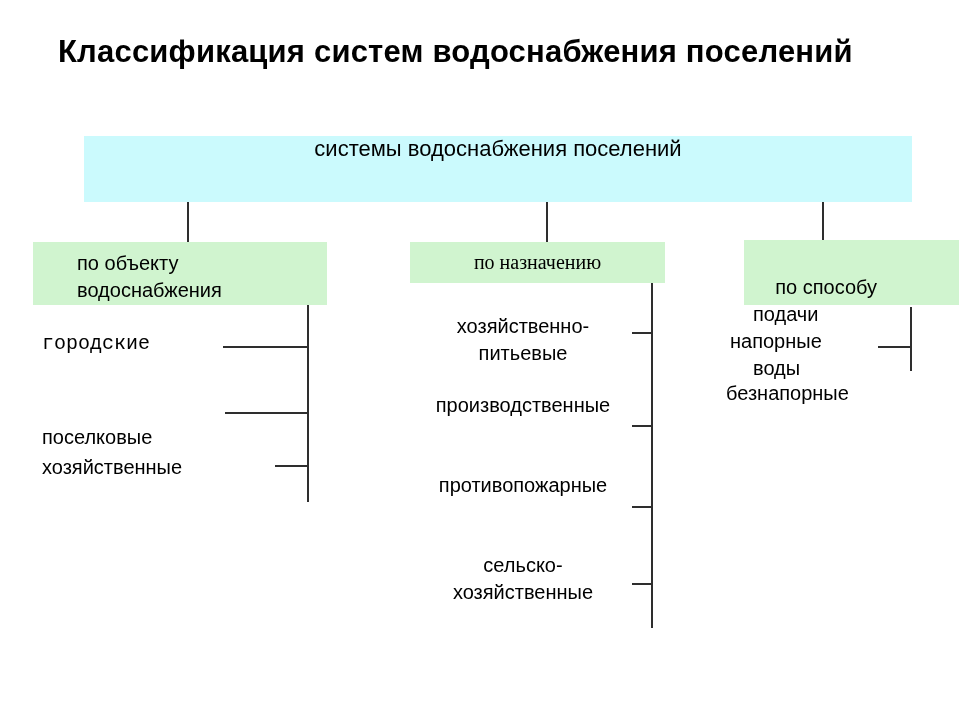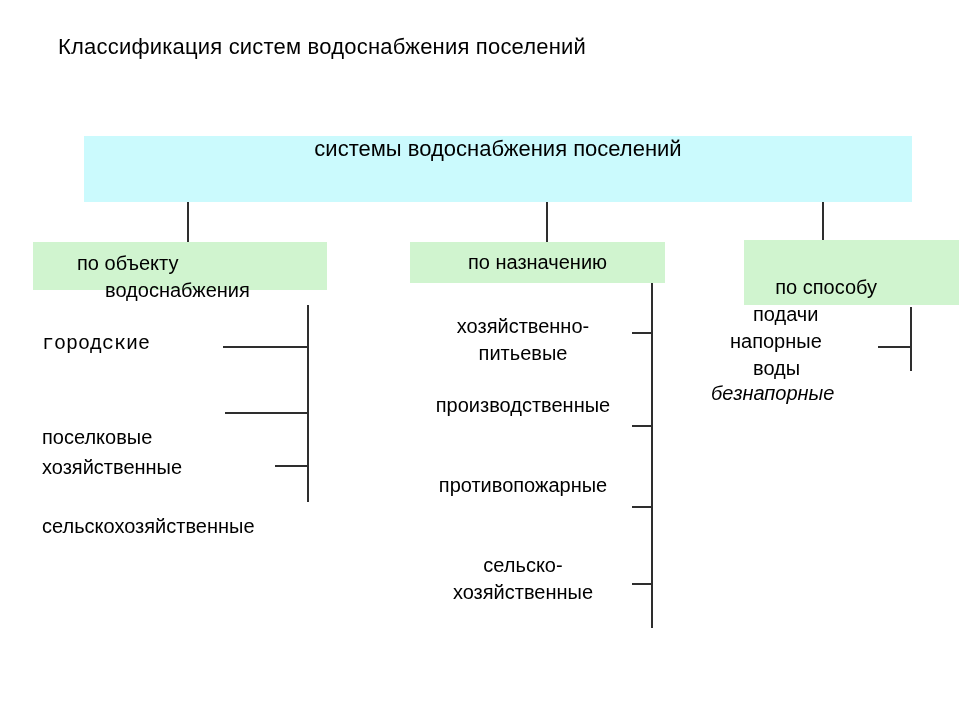--- a/index.html
+++ b/index.html
@@ -5,33 +5,33 @@
   :root{
     --bg:#ffffff; --root-bg:#cbfafd; --branch-bg:#d0f4cf; --line:#2e2e2e; --text:#000000;
   }
   *{margin:0;padding:0;box-sizing:border-box;}
   html,body{background:#fff;}
   .canvas{
     position:relative; width:960px; height:720px; background:var(--bg);
     font-family:"Liberation Sans", sans-serif; color:var(--text); overflow:hidden;
   }
   .title{
-    position:absolute; left:58px; top:34px; font-size:22px; font-weight:normal;
+    position:absolute; left:58px; top:34px; font-size:31px; font-weight:bold;
     white-space:nowrap; letter-spacing:0.2px;
   }
   .root-box{
     position:absolute; left:84px; top:136px; width:828px; height:66px;
     background:var(--root-bg); text-align:center; font-size:22px; padding-top:0;
   }
   .branch-box{
     position:absolute; background:var(--branch-bg); font-size:20px; line-height:27px;
   }
-  .box-object{ left:33px; top:242px; width:294px; height:48px; padding:8px 0 0 44px; }
-  .box-object .l2{ display:block; margin-left:28px; }
-  .box-purpose{ left:410px; top:242px; width:255px; height:41px; padding-top:7px; text-align:center; }
+  .box-object{ left:33px; top:242px; width:294px; height:63px; padding:8px 0 0 44px; }
+  .box-object .l2{ display:block; }
+  .box-purpose{ left:410px; top:242px; width:255px; height:41px; padding-top:7px; text-align:center;font-family:Liberation Serif, serif; }
   .box-method{ left:744px; top:240px; width:215px; height:65px; padding:7px 0 0 9px; white-space:pre-wrap; }
   .box-method .l2{ display:block; }
   .leaf{
     position:absolute; font-size:20px; line-height:27px; white-space:nowrap;
   }
   .leaf.center{ text-align:center; white-space:normal; }
   .vline{ position:absolute; width:2px; background:var(--line); }
   .hline{ position:absolute; height:2px; background:var(--line); }
 </style>
 </head>
@@ -57,21 +57,20 @@
   </div>
 
   <div class="branch-box box-method">
     <span class="l1">по способу   подачи</span>
     <span class="l2">воды</span>
   </div>
 
   <div class="leaf" style="left:42px; top:330px;font-family:Liberation Mono, monospace;">городские</div>
   <div class="leaf" style="left:42px; top:396px;margin-top:28px;">поселковые</div>
   <div class="leaf" style="left:42px; top:454px;">хозяйственные</div>
-  <div class="leaf" style="left:42px; top:513px;">сельскохозяйственные</div>
 
   <div class="vline" style="left:307px; top:305px; height:197px;"></div>
   <div class="hline" style="left:223px; top:346px; width:86px;"></div>
   <div class="hline" style="left:225px; top:412px; width:84px;"></div>
   <div class="hline" style="left:275px; top:465px; width:34px;"></div>
 
   <div class="leaf center" style="left:398px; top:392px; width:250px;">производственные</div>
   <div class="leaf center" style="left:398px; top:313px; width:250px;">
     <span style="display:block">хозяйственно-</span>
     <span style="display:block">питьевые</span>
@@ -82,18 +81,18 @@
   </div>
   <div class="leaf center" style="left:398px; top:472px; width:250px;">противопожарные</div>
 
   <div class="vline" style="left:651px; top:283px; height:345px;"></div>
   <div class="hline" style="left:632px; top:332px; width:21px;"></div>
   <div class="hline" style="left:632px; top:425px; width:21px;"></div>
   <div class="hline" style="left:632px; top:506px; width:21px;"></div>
   <div class="hline" style="left:632px; top:583px; width:21px;"></div>
 
   <div class="leaf" style="left:730px; top:328px;text-align:center;">напорные</div>
-  <div class="leaf" style="left:711px; top:380px;font-style:italic;">безнапорные</div>
+  <div class="leaf" style="left:726px; top:380px;">безнапорные</div>
 
   <div class="vline" style="left:910px; top:307px; height:64px;"></div>
   <div class="hline" style="left:878px; top:346px; width:34px;"></div>
 
 </div>
 
 </body></html>

